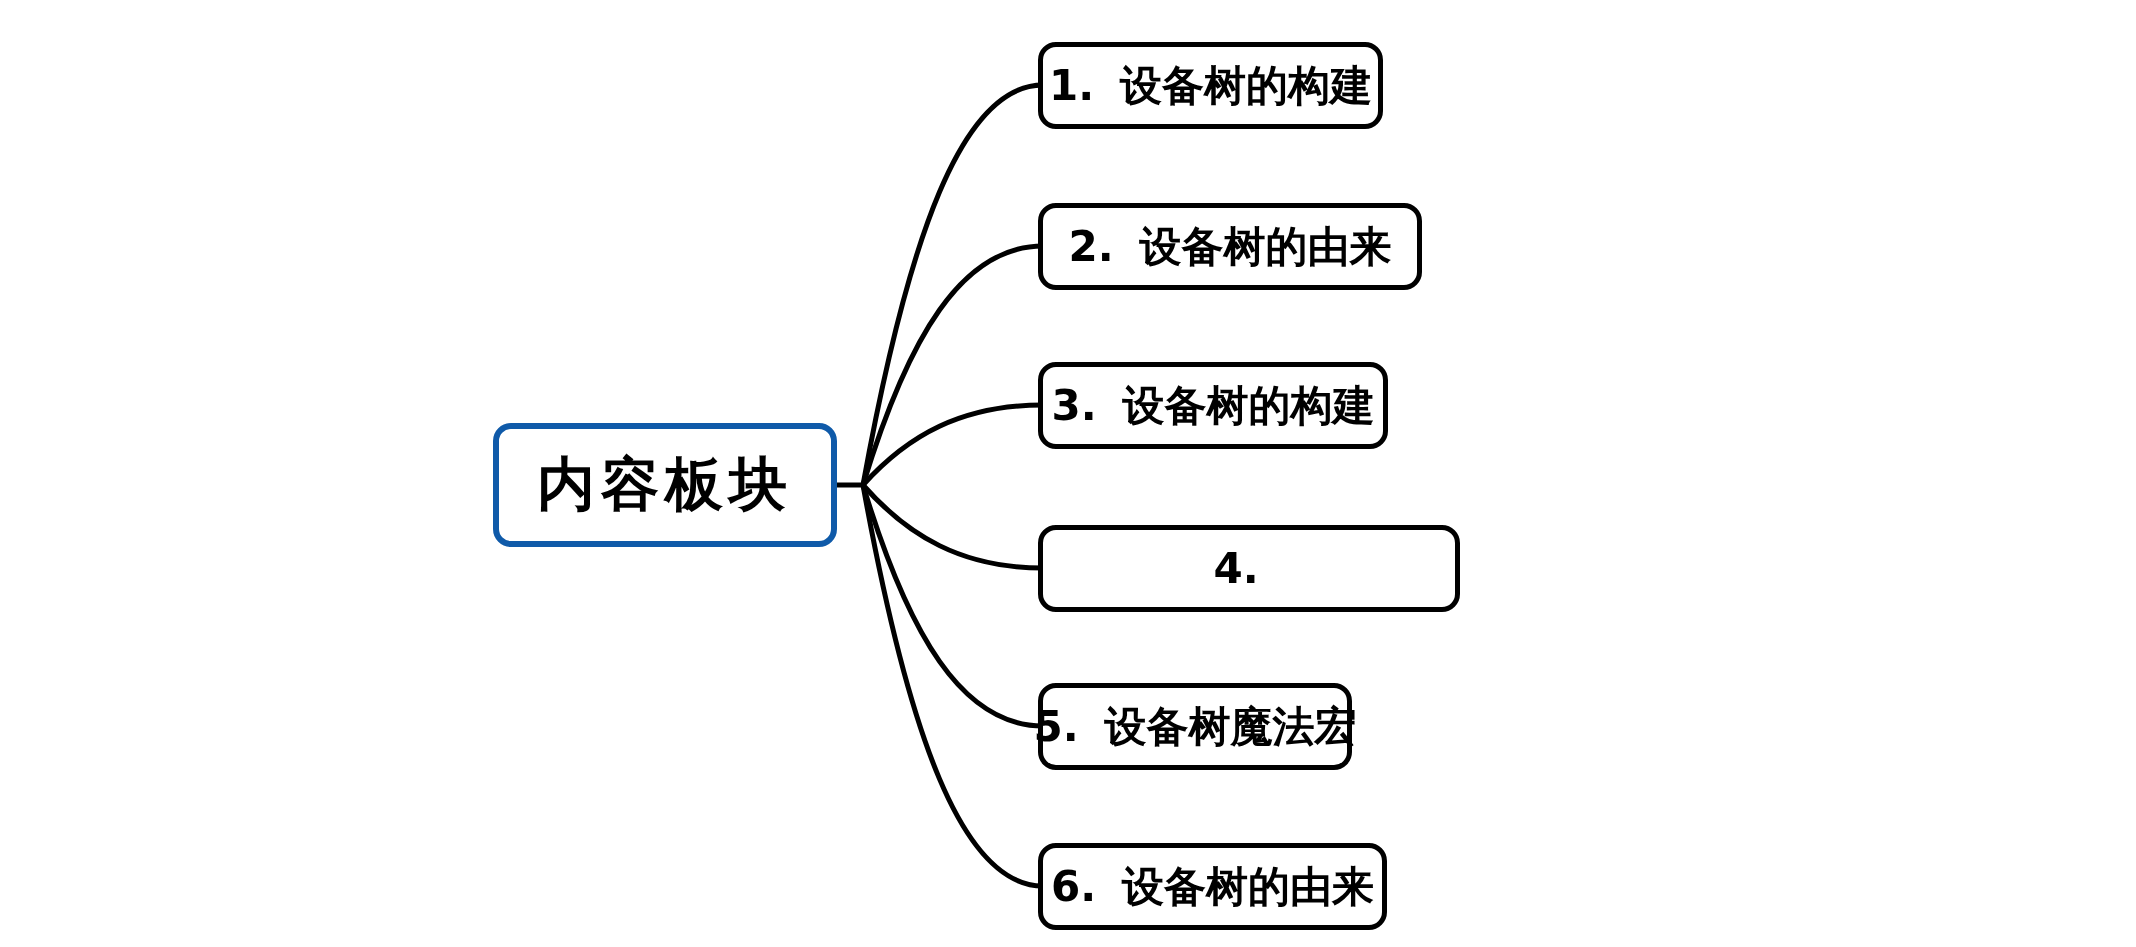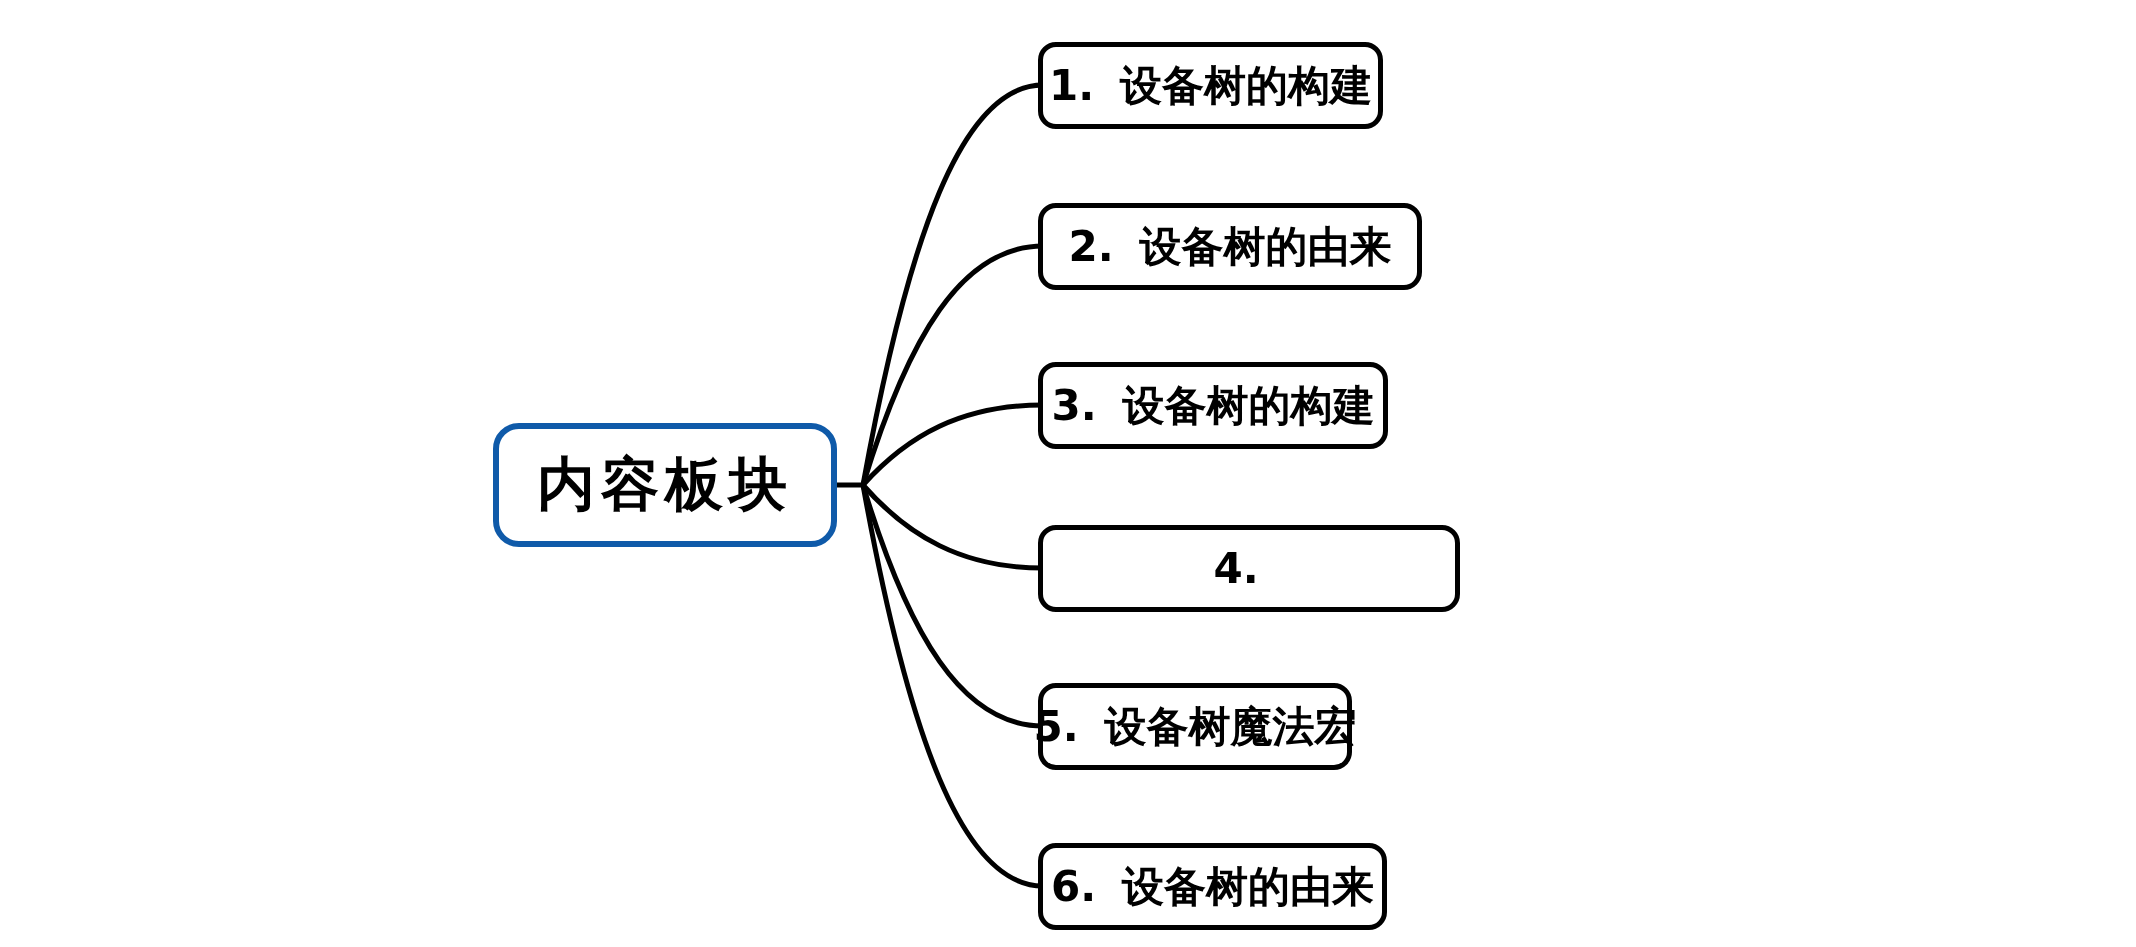--- a/index.html
+++ b/index.html
@@ -35,21 +35,21 @@
     color: #000000;
     font-weight: bold;
     white-space: nowrap;
   }
   .root-node {
     left: 493px;
     top: 423px;
     width: 344px;
     height: 124px;
     border: 6px solid #0f5aa9;
-    border-radius: 26px;
+    border-radius: 18px;
     font-size: 58px;
     letter-spacing: 6px;
     font-family: Liberation Mono, monospace;
   }
   .branch-node {
     left: 1038px;
     height: 87px;
     border: 5px solid #000000;
     border-radius: 18px;
     font-size: 42px;

